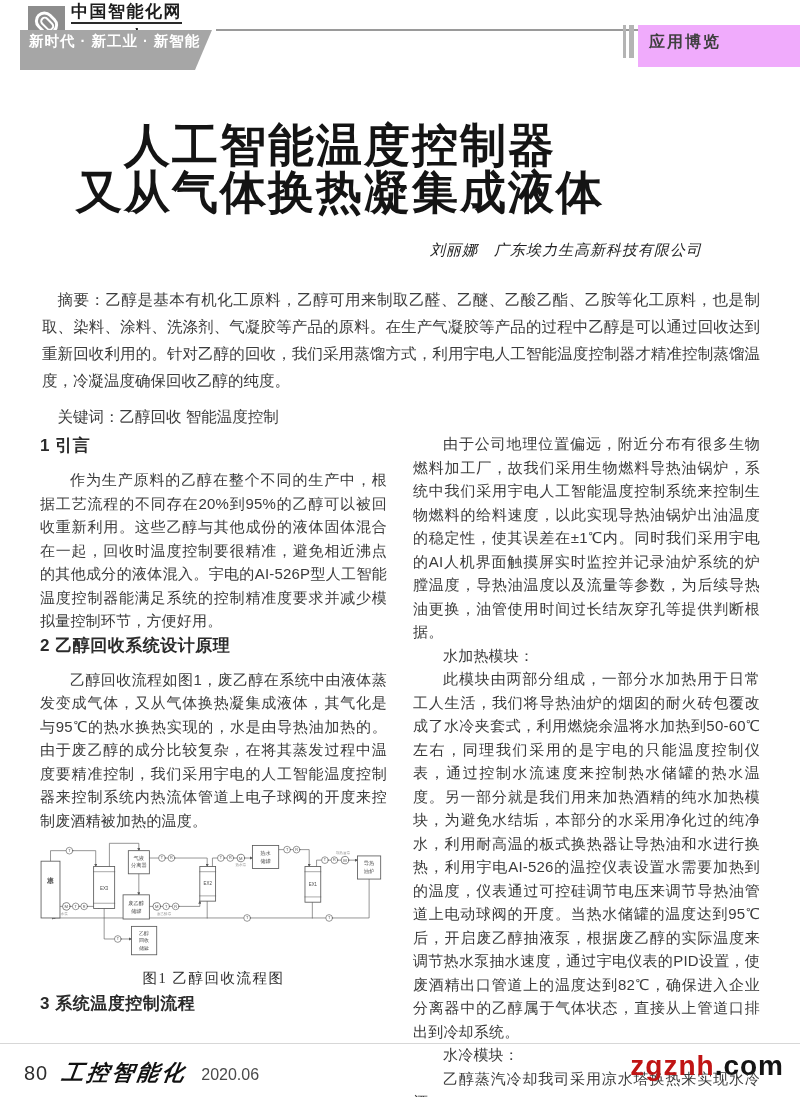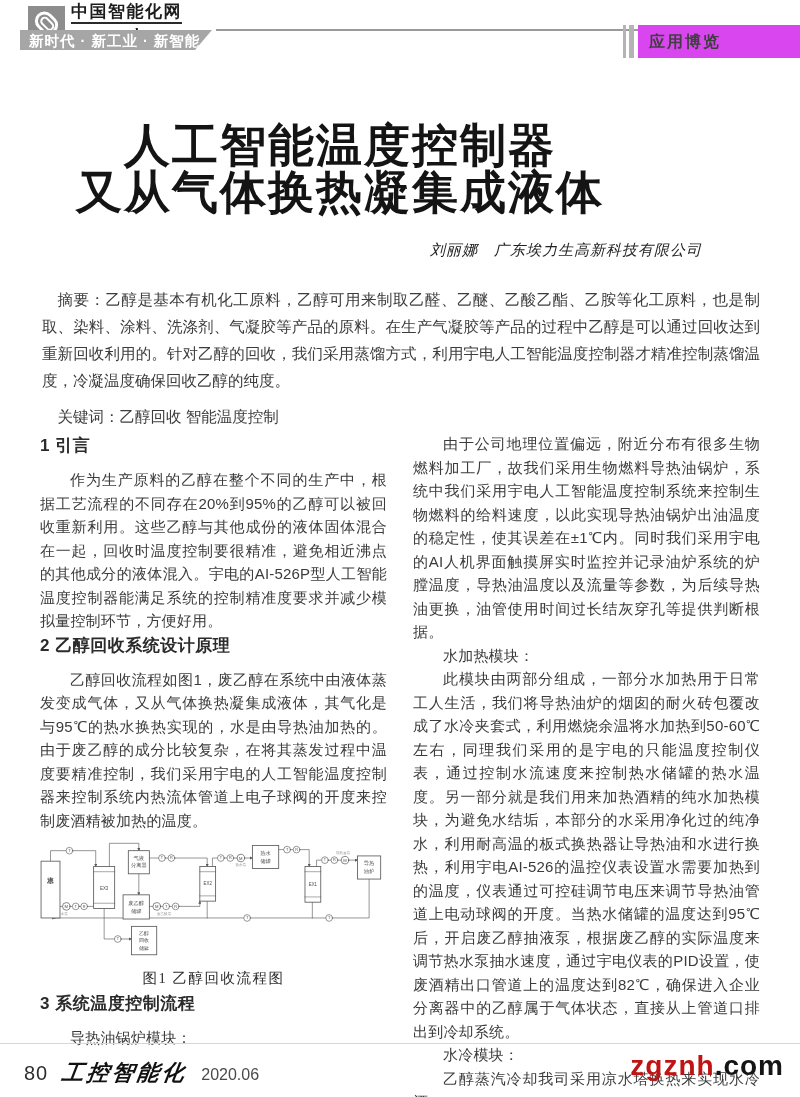--- a/index.html
+++ b/index.html
@@ -8,28 +8,28 @@
 
   
   .logo-wrap{position:absolute;left:28px;top:2px;display:flex;align-items:flex-end;}
   .logo-icon{width:37px;height:37px;flex:0 0 auto;}
   .logo-text{margin-left:6px;}
   .site-name{font-size:17px;font-weight:bold;color:#1c1c1c;letter-spacing:1.5px;line-height:20px;
              font-family:"Liberation Sans",sans-serif;}
   .site-url{display:block;border-top:2px solid #2a2a2a;border-bottom:2px solid #2a2a2a;
             font-family:"Liberation Serif",serif;font-weight:bold;font-size:13.5px;color:#1c1c1c;
             padding:0 2px;line-height:17px;letter-spacing:0.5px;}
-  .banner{position:absolute;left:20px;top:30px;width:192px;height:20px;background:#a6a6a6;
+  .banner{position:absolute;left:20px;top:30px;width:192px;height:40px;background:#a6a6a6;
           clip-path:polygon(0 0,100% 0,calc(100% - 17px) 100%,0 100%);
           color:#ffffff;font-size:14.5px;font-weight:bold;letter-spacing:1px;
           line-height:23px;padding-left:9px;box-sizing:border-box;}
   .header-rule{position:absolute;left:216px;right:0;top:29px;height:1.5px;background:#9a9a9a;}
   .tag-bar1{position:absolute;left:623px;top:25px;width:3px;height:33px;background:#b4b4b4;}
   .tag-bar2{position:absolute;left:629px;top:25px;width:5px;height:33px;background:#b4b4b4;}
-  .tag-box{position:absolute;left:638px;top:25px;right:0;height:33px;background:#d946ef;
+  .tag-box{position:absolute;left:638px;top:25px;right:0;height:42px;background:#f0abfc;
            color:#3f3f3f;font-size:16px;font-weight:bold;letter-spacing:2px;
            line-height:33px;padding-left:11px;}
 
   
   .title{position:absolute;left:30px;top:122px;width:620px;text-align:center;
          font-family:"Liberation Serif",serif;font-weight:bold;color:#141414;
          font-size:46px;line-height:47px;letter-spacing:2px;}
   .author{position:absolute;left:0;right:98px;top:241px;text-align:right;
           font-family:"Liberation Serif",serif;font-style:italic;font-size:15px;
           color:#222222;letter-spacing:1px;}
@@ -246,21 +246,20 @@
             <text class="dg-tiny" x="191" y="28" font-size="3.4">热水泵</text>
             <circle cx="290" cy="22" r="3.6" fill="#ffffff" stroke="#5a5a5a" stroke-width="0.7"></circle>
             <text class="dg-label" x="290" y="23.5">M</text>
             <text class="dg-tiny" x="288" y="16" font-size="3.4">导热油泵</text>
           </g>
         </svg>
       </div>
       <div class="fig-caption">图1  乙醇回收流程图</div>
 
       <div class="sec-h mt">3 系统温度控制流程</div>
-      <p class="body-p">导热油锅炉模块：</p>
     </div>
 
     <div class="col">
       <p class="body-p">由于公司地理位置偏远，附近分布有很多生物燃料加工厂，故我们采用生物燃料导热油锅炉，系统中我们采用宇电人工智能温度控制系统来控制生物燃料的给料速度，以此实现导热油锅炉出油温度的稳定性，使其误差在±1℃内。同时我们采用宇电的AI人机界面触摸屏实时监控并记录油炉系统的炉膛温度，导热油温度以及流量等参数，为后续导热油更换，油管使用时间过长结灰穿孔等提供判断根据。</p>
       <p class="body-p">水加热模块：</p>
       <p class="body-p">此模块由两部分组成，一部分水加热用于日常工人生活，我们将导热油炉的烟囱的耐火砖包覆改成了水冷夹套式，利用燃烧余温将水加热到50-60℃左右，同理我们采用的是宇电的只能温度控制仪表，通过控制水流速度来控制热水储罐的热水温度。另一部分就是我们用来加热酒精的纯水加热模块，为避免水结垢，本部分的水采用净化过的纯净水，利用耐高温的板式换热器让导热油和水进行换热，利用宇电AI-526的温控仪表设置水需要加热到的温度，仪表通过可控硅调节电压来调节导热油管道上电动球阀的开度。当热水储罐的温度达到95℃后，开启废乙醇抽液泵，根据废乙醇的实际温度来调节热水泵抽水速度，通过宇电仪表的PID设置，使废酒精出口管道上的温度达到82℃，确保进入企业分离器中的乙醇属于气体状态，直接从上管道口排出到冷却系统。</p>
       <p class="body-p">水冷模块：</p>
       <p class="body-p">乙醇蒸汽冷却我司采用凉水塔换热来实现水冷酒</p>
     </div>
   </div>

